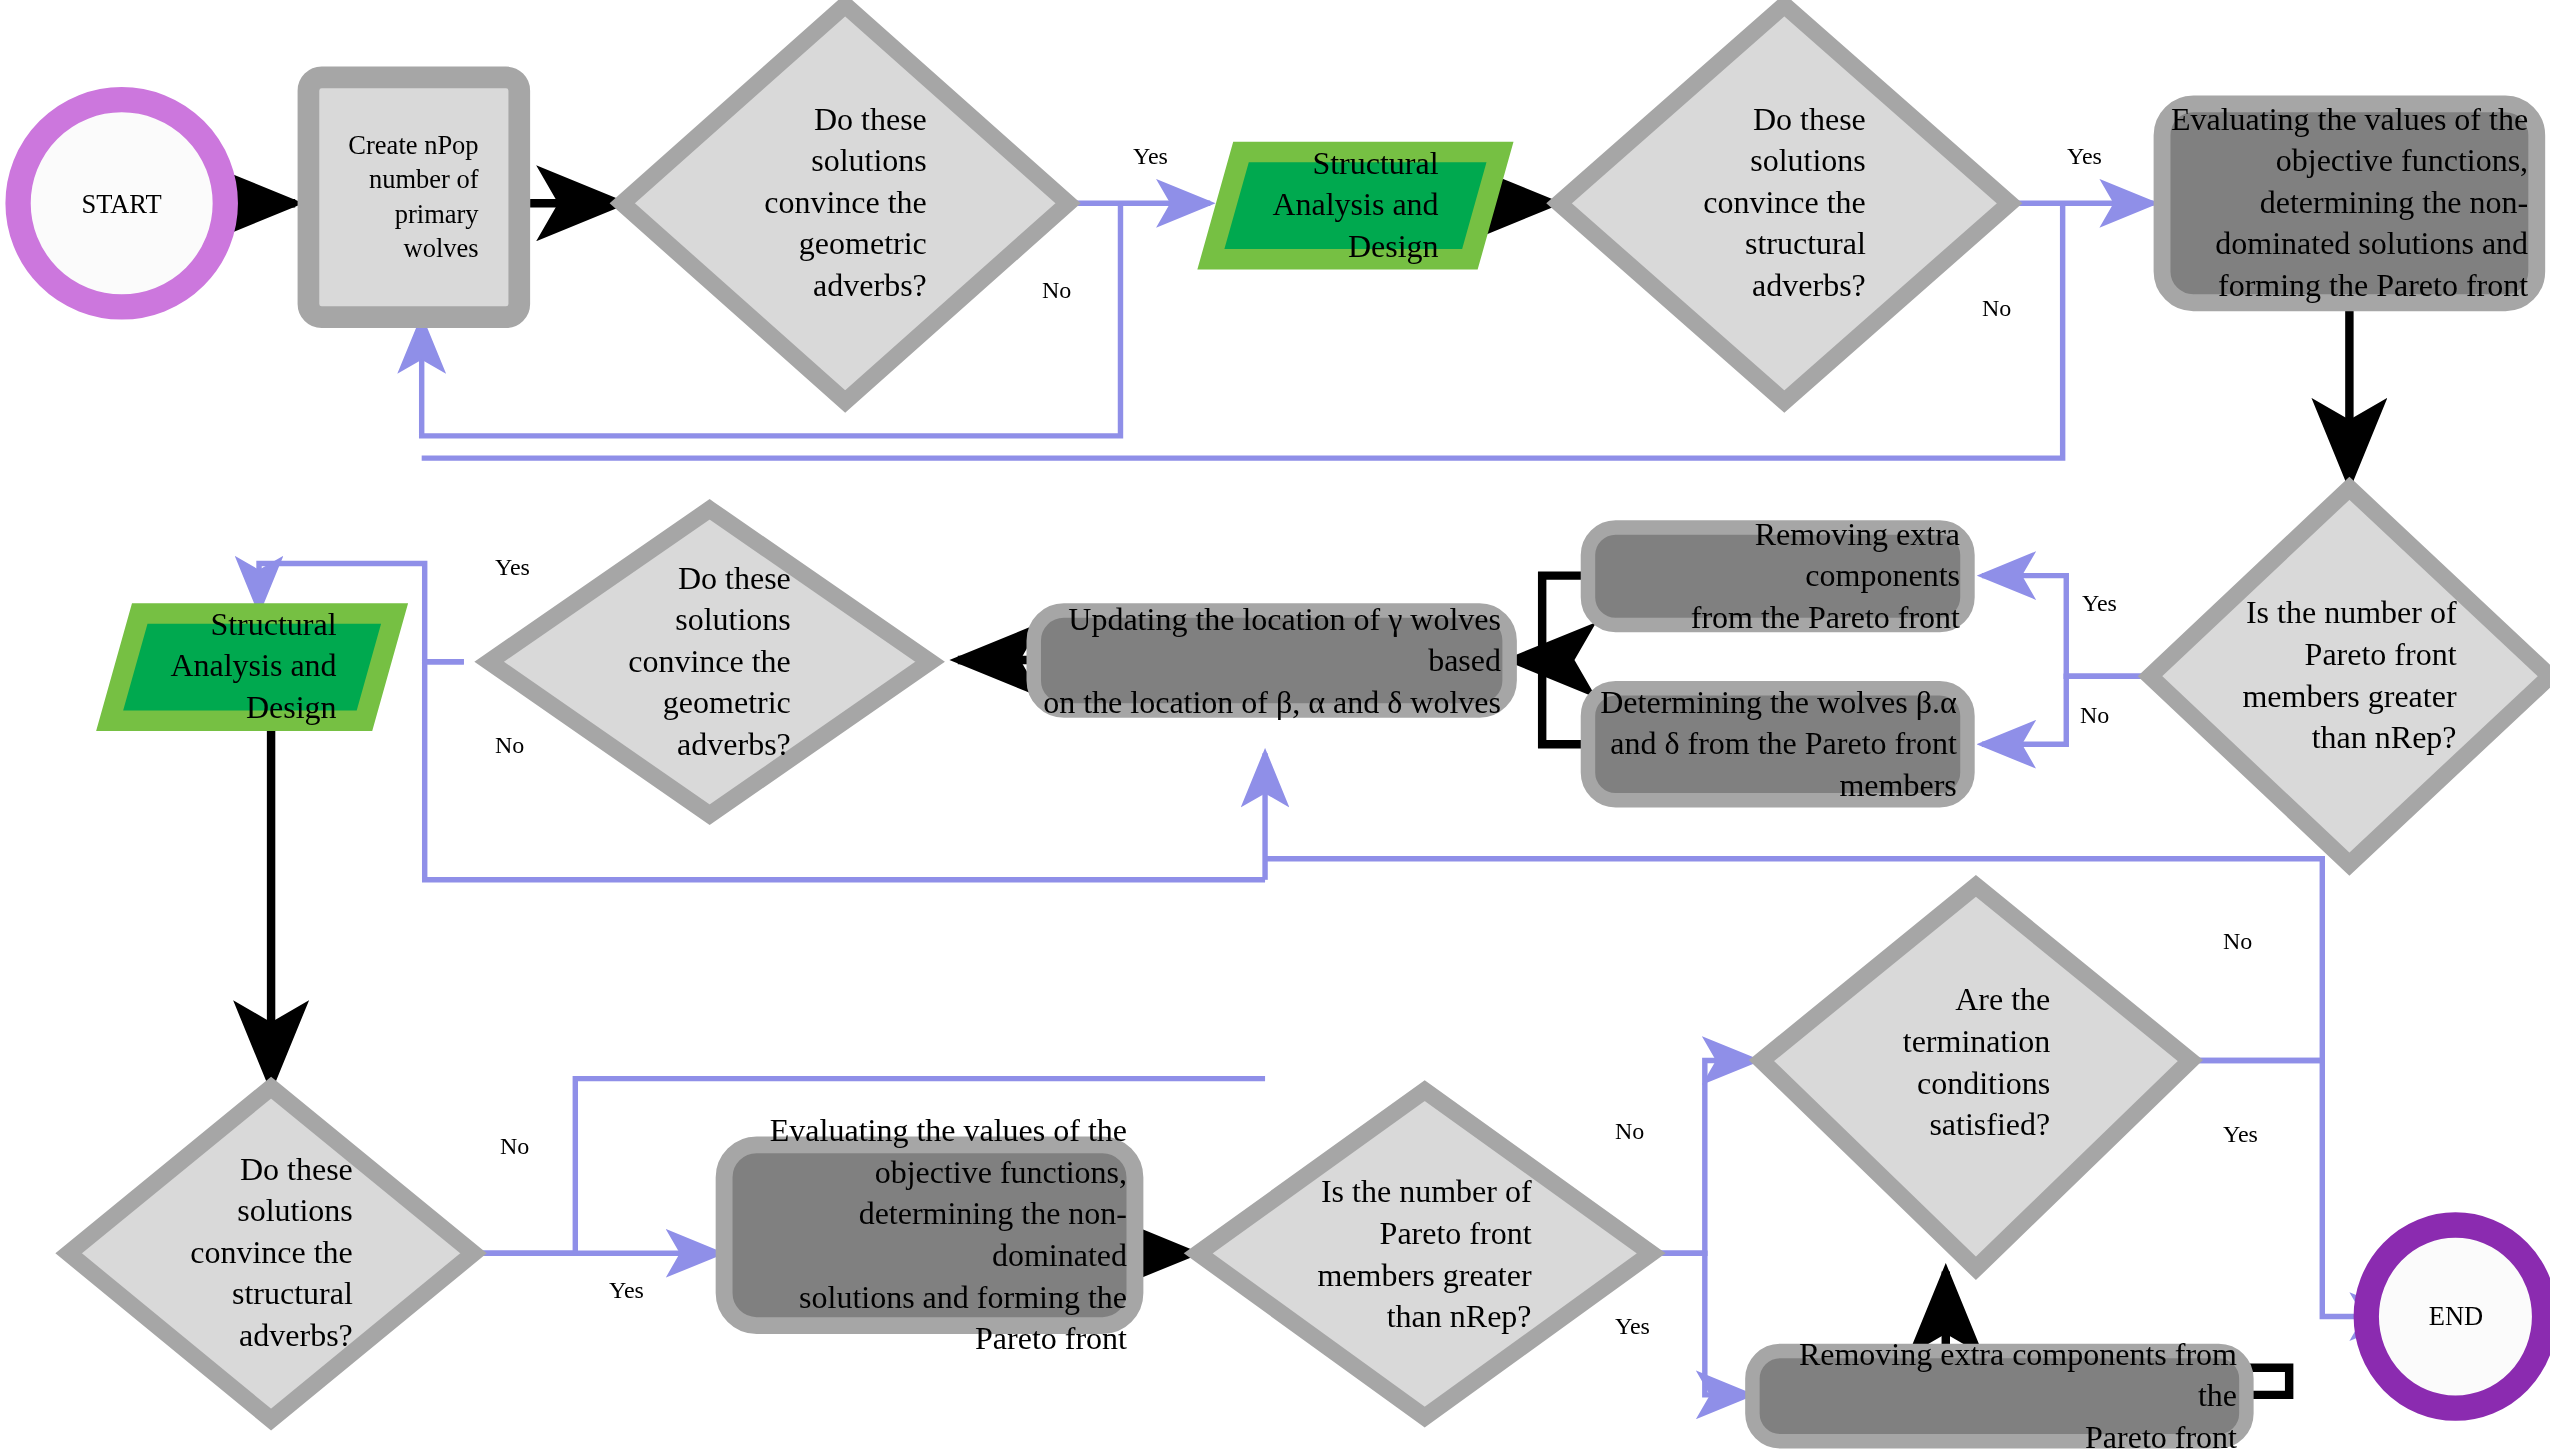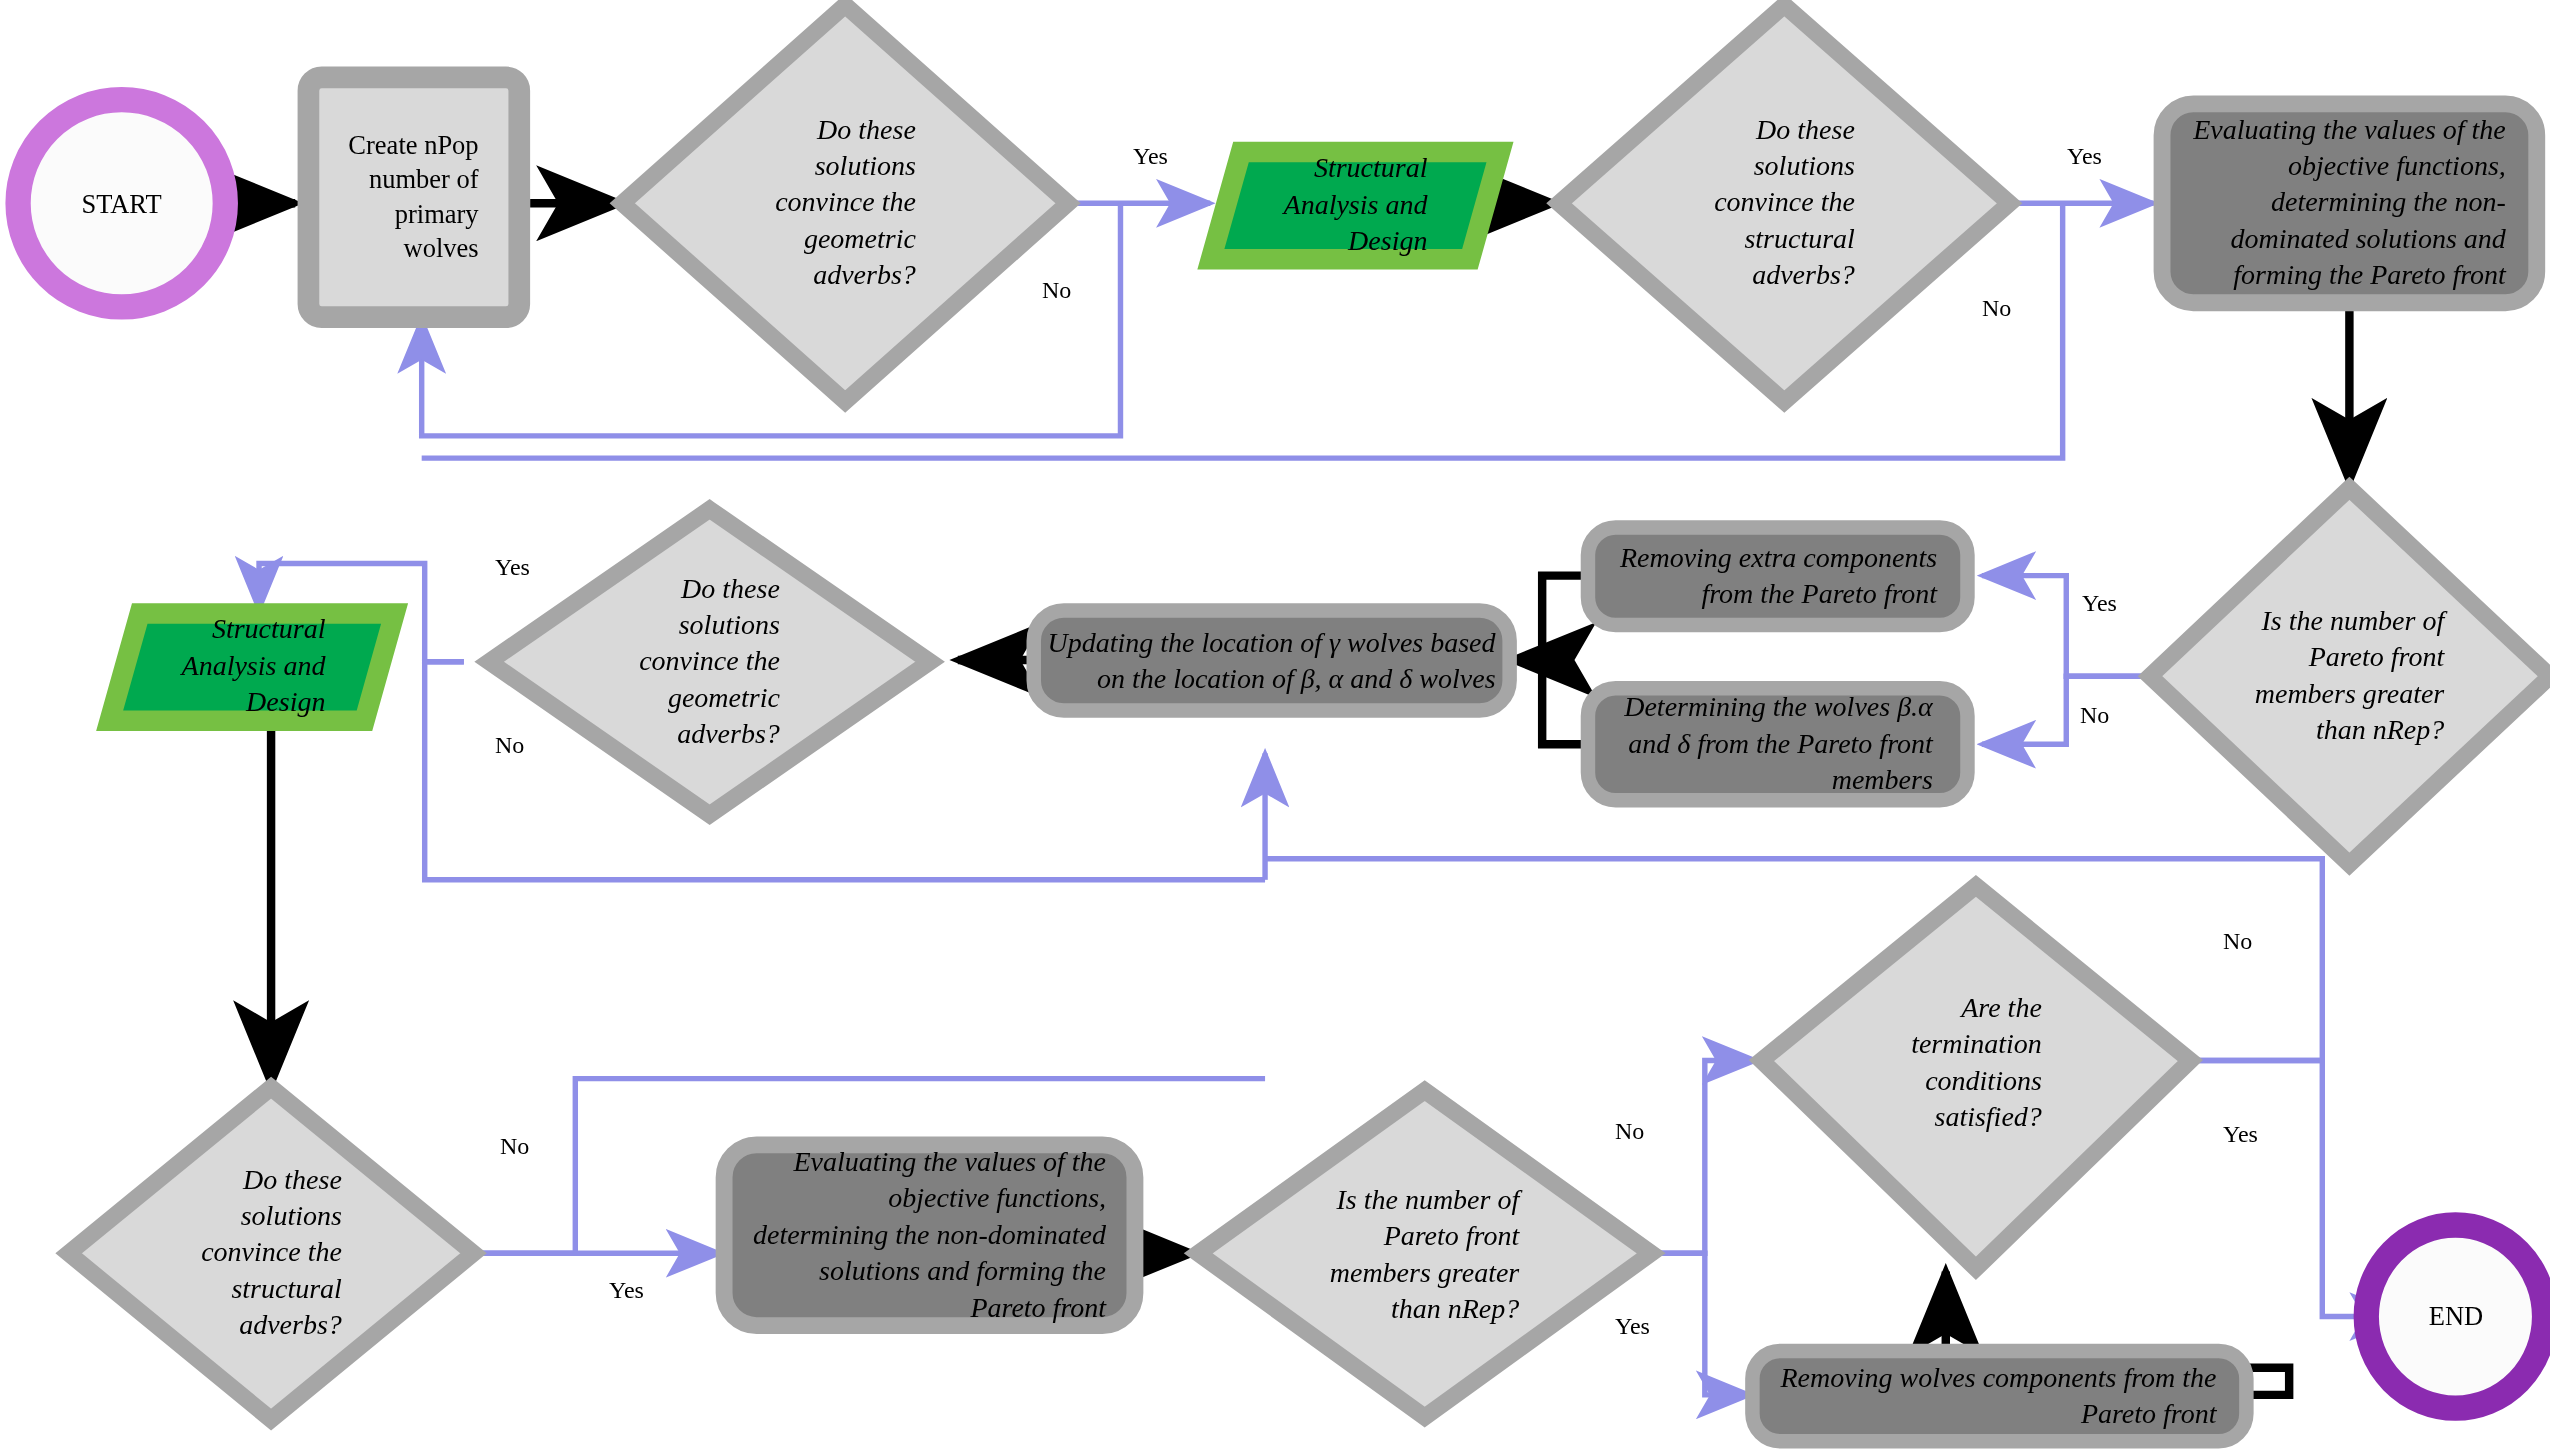--- a/index.html
+++ b/index.html
@@ -12,21 +12,21 @@
     text-align:right;color:#000;line-height:1.30;
     font-family:"Liberation Serif","DejaVu Serif",serif;
     pointer-events:none;white-space:pre-line;
   }
   .edgeLabel{
     position:absolute;color:#000;font-size:24px;
     font-family:Liberation Serif, serif;
     white-space:nowrap;
   }
   .t44{font-size:26.5px;}
-  .t40{font-size:28px;font-style:italic;}
+  .t40{font-size:32px;}
 </style>
 </head>
 <body>
 
 <div id="stage">
 
   <svg class="layer" viewBox="0 0 4233 2406">
     <defs>
       <marker id="ahBlk" markerWidth="11" markerHeight="9" refX="10" refY="4.5" orient="auto" markerUnits="strokeWidth">
         <path d="M0,0 L11,4.5 L0,9 L2.6,4.5 Z" fill="#000"></path>
@@ -201,21 +201,21 @@
   <div class="nodeText t40" style="left:1280px;top:1157px;width:289px;height:195px;">Is the number of
 Pareto front
 members greater
 than nRep?</div>
 
   <div class="nodeText t40" style="left:1844px;top:979px;width:265px;height:167px;">Are the
 termination
 conditions
 satisfied?</div>
 
-  <div class="nodeText t40" style="left:1760px;top:1354px;width:477px;height:84px;">Removing wolves components from the
+  <div class="nodeText t40" style="left:1760px;top:1354px;width:477px;height:84px;">Removing extra components from the
 Pareto front</div>
 
   <div class="nodeText t44" style="left:2374px;top:1295px;width:164px;height:43px;">END</div>
 
   <div class="edgeLabel" style="left:1133px;top:143px;">Yes</div>
   <div class="edgeLabel" style="left:1042px;top:277px;">No</div>
 
   <div class="edgeLabel" style="left:2067px;top:143px;">Yes</div>
   <div class="edgeLabel" style="left:1982px;top:295px;">No</div>
 

